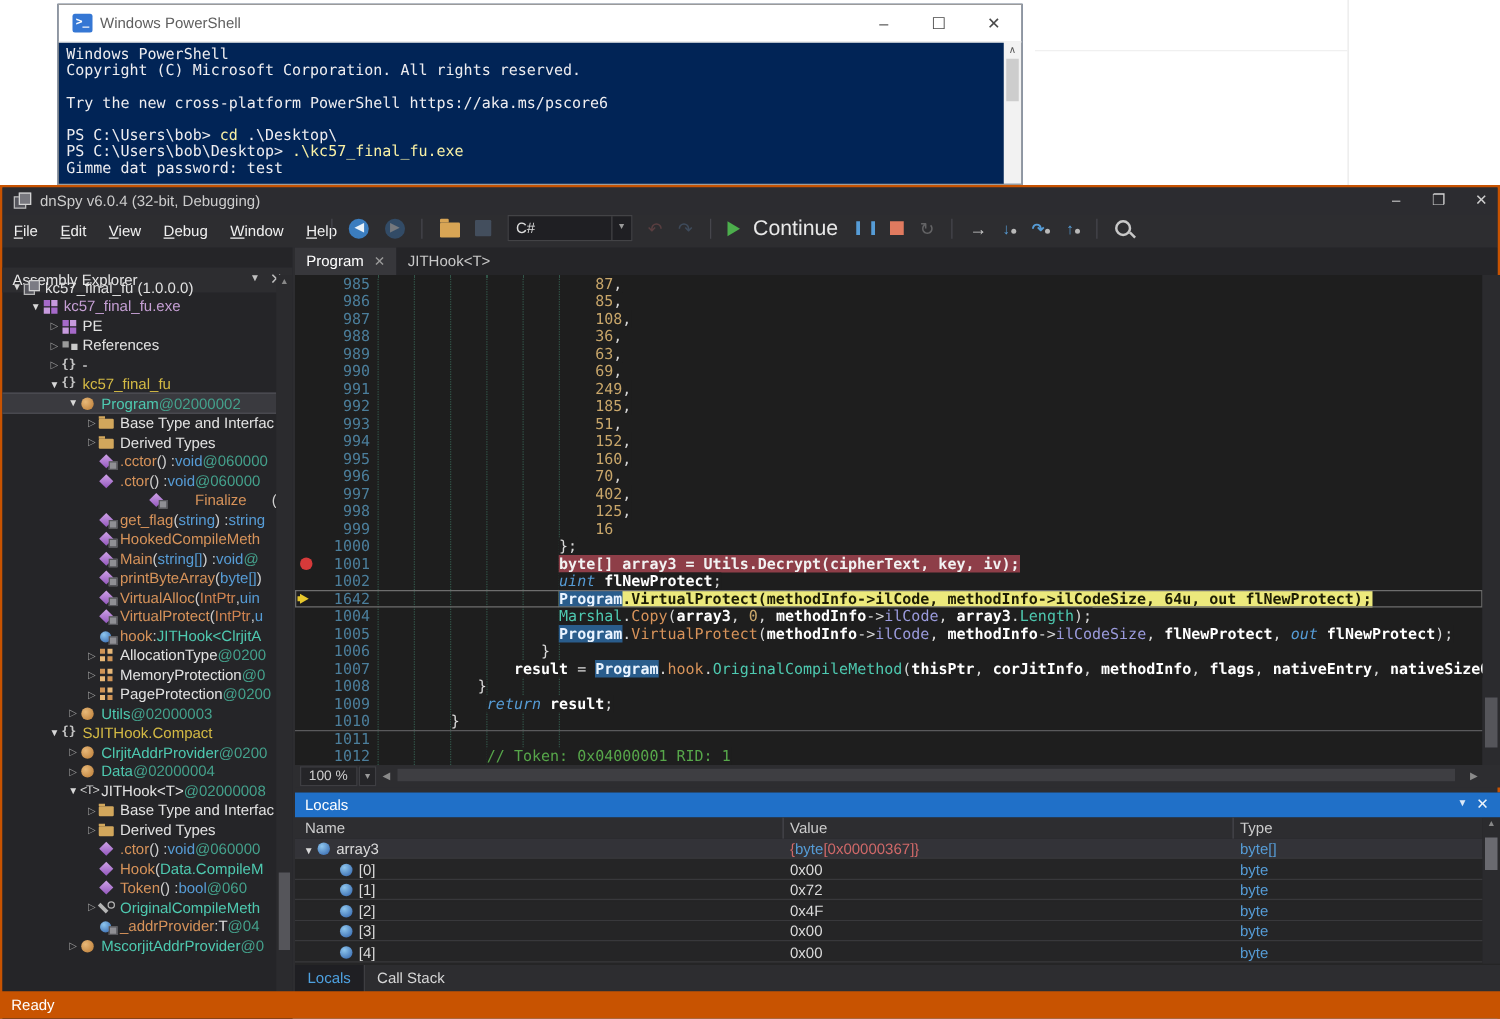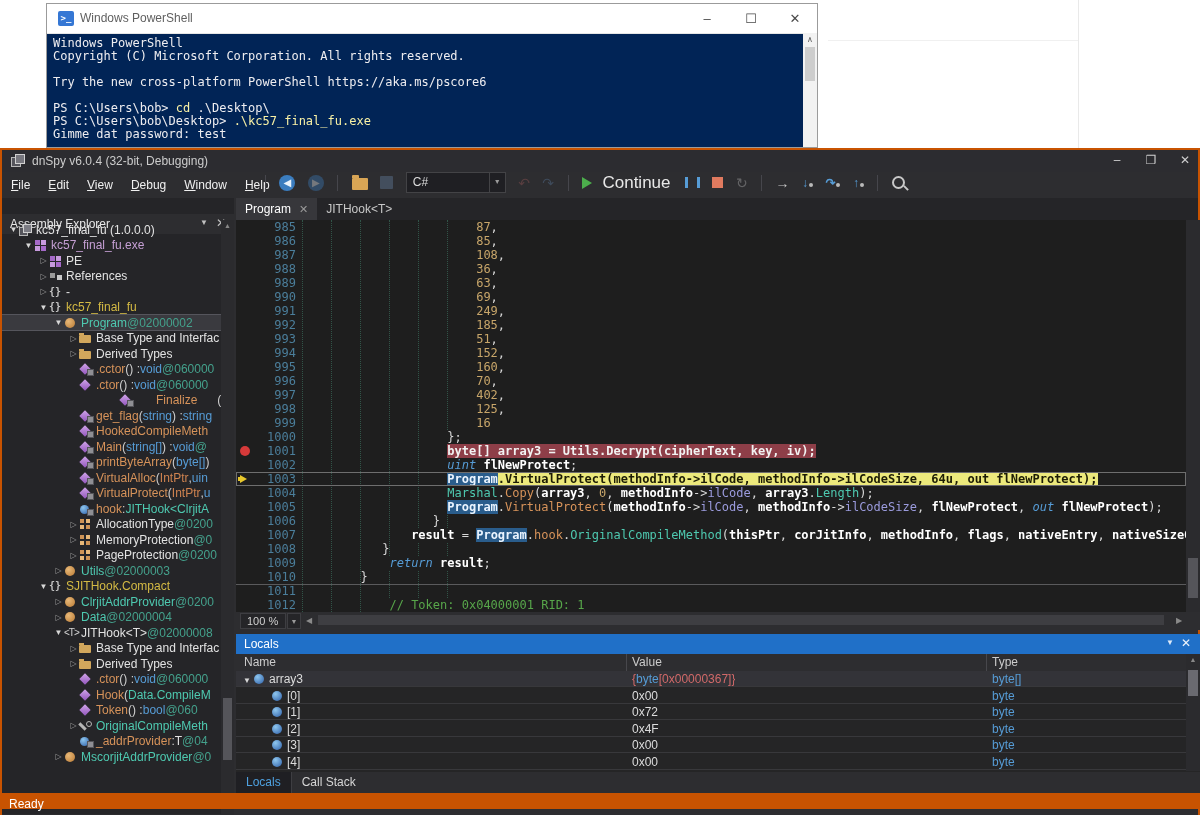--- a/index.html
+++ b/index.html
@@ -157,21 +157,21 @@
          background:radial-gradient(circle at 35% 30%,#8ec6ee,#2d5fa8);}
   .lv-r{color:#d16969;} .lv-kw{color:#569cd6;} .lv-ty{color:#569cd6;}
   #locals-vscroll{left:950px;top:20px;width:14px;height:117px;background:#2b2b2e;}
   #locals-vthumb{left:2px;top:16px;width:10px;height:26px;background:#6a6a70;}
   #locals-vup{left:0;top:2px;width:14px;text-align:center;color:#888;font-size:7px;}
   #locals-tabs{left:0;top:138px;width:964px;height:22px;background:#2d2d30;}
   .ltab{display:inline-block;height:22px;line-height:21px;font-size:12px;padding:0 10px;color:#d6d6d6;}
   .ltab.active{background:#1f1f23;color:#4ea1e0;border-right:1px solid #3e3e42;}
 
   
-  #statusbar{left:0;top:793px;width:1200px;height:16px;background:#c85301;color:#ffffff;font-size:12px;}
+  #statusbar{left:0;top:793px;width:1200px;height:22px;background:#c85301;color:#ffffff;font-size:12px;}
   #statusbar .t{position:absolute;left:9px;top:4px;}
 </style>
 </head>
 <body>
 
 <div id="stage">
 
   <div class="abs" id="bg-top"></div>
   <div class="abs" id="bg-vline"></div>
   <div class="abs" id="bg-hline"></div>
@@ -533,21 +533,21 @@
           <div class="cl"><span class="marker"></span><span class="lnum">993</span><span class="ct" style="margin-left: 23ch;"><span class="tk-num">51</span><span class="tk-pn">,</span></span></div>
           <div class="cl"><span class="marker"></span><span class="lnum">994</span><span class="ct" style="margin-left: 23ch;"><span class="tk-num">152</span><span class="tk-pn">,</span></span></div>
           <div class="cl"><span class="marker"></span><span class="lnum">995</span><span class="ct" style="margin-left: 23ch;"><span class="tk-num">160</span><span class="tk-pn">,</span></span></div>
           <div class="cl"><span class="marker"></span><span class="lnum">996</span><span class="ct" style="margin-left: 23ch;"><span class="tk-num">70</span><span class="tk-pn">,</span></span></div>
           <div class="cl"><span class="marker"></span><span class="lnum">997</span><span class="ct" style="margin-left: 23ch;"><span class="tk-num">402</span><span class="tk-pn">,</span></span></div>
           <div class="cl"><span class="marker"></span><span class="lnum">998</span><span class="ct" style="margin-left: 23ch;"><span class="tk-num">125</span><span class="tk-pn">,</span></span></div>
           <div class="cl"><span class="marker"></span><span class="lnum">999</span><span class="ct" style="margin-left: 23ch;"><span class="tk-num">16</span></span></div>
           <div class="cl"><span class="marker"></span><span class="lnum">1000</span><span class="ct" style="margin-left: 19ch;"><span class="tk-pn">};</span></span></div>
           <div class="cl hl-red"><span class="marker"><span class="bp-dot"></span></span><span class="lnum">1001</span><span class="ct" style="margin-left: 19ch;"><span class="tk-wb">byte[] array3 = Utils.Decrypt(cipherText, key, iv);</span></span></div>
           <div class="cl"><span class="marker"></span><span class="lnum">1002</span><span class="ct" style="margin-left: 19ch;"><span class="tk-kw">uint</span><span class="tk-pn"> </span><span class="tk-pl">flNewProtect</span><span class="tk-pn">;</span></span></div>
-          <div class="cl hl-yellow cur"><span class="marker"><span class="cur-arrow"></span></span><span class="lnum">1003</span><span class="ct" style="margin-left: 19ch;"><span class="tk-sel">Program</span><span class="tk-yb">.VirtualProtect(methodInfo-&gt;ilCode, methodInfo-&gt;ilCodeSize, 64u, out flNewProtect);</span></span></div>
+          <div class="cl hl-yellow cur"><span class="marker"><span class="cur-arrow"></span></span><span class="lnum">1642</span><span class="ct" style="margin-left: 19ch;"><span class="tk-sel">Program</span><span class="tk-yb">.VirtualProtect(methodInfo-&gt;ilCode, methodInfo-&gt;ilCodeSize, 64u, out flNewProtect);</span></span></div>
           <div class="cl"><span class="marker"></span><span class="lnum">1004</span><span class="ct" style="margin-left: 19ch;"><span class="tk-ty">Marshal</span><span class="tk-pn">.</span><span class="tk-m">Copy</span><span class="tk-pn">(</span><span class="tk-pl">array3</span><span class="tk-pn">, </span><span class="tk-num">0</span><span class="tk-pn">, </span><span class="tk-pl">methodInfo</span><span class="tk-pn">-&gt;</span><span class="tk-fld">ilCode</span><span class="tk-pn">, </span><span class="tk-pl">array3</span><span class="tk-pn">.</span><span class="tk-ty">Length</span><span class="tk-pn">);</span></span></div>
           <div class="cl"><span class="marker"></span><span class="lnum">1005</span><span class="ct" style="margin-left: 19ch;"><span class="tk-sel">Program</span><span class="tk-pn">.</span><span class="tk-m">VirtualProtect</span><span class="tk-pn">(</span><span class="tk-pl">methodInfo</span><span class="tk-pn">-&gt;</span><span class="tk-fld">ilCode</span><span class="tk-pn">, </span><span class="tk-pl">methodInfo</span><span class="tk-pn">-&gt;</span><span class="tk-fld">ilCodeSize</span><span class="tk-pn">, </span><span class="tk-pl">flNewProtect</span><span class="tk-pn">, </span><span class="tk-kw">out</span><span class="tk-pn"> </span><span class="tk-pl">flNewProtect</span><span class="tk-pn">);</span></span></div>
           <div class="cl"><span class="marker"></span><span class="lnum">1006</span><span class="ct" style="margin-left: 17ch;"><span class="tk-pn">}</span></span></div>
           <div class="cl"><span class="marker"></span><span class="lnum">1007</span><span class="ct" style="margin-left: 14ch;"><span class="tk-pl">result</span><span class="tk-pn"> = </span><span class="tk-sel">Program</span><span class="tk-pn">.</span><span class="tk-m">hook</span><span class="tk-pn">.</span><span class="tk-ty">OriginalCompileMethod</span><span class="tk-pn">(</span><span class="tk-pl">thisPtr</span><span class="tk-pn">, </span><span class="tk-pl">corJitInfo</span><span class="tk-pn">, </span><span class="tk-pl">methodInfo</span><span class="tk-pn">, </span><span class="tk-pl">flags</span><span class="tk-pn">, </span><span class="tk-pl">nativeEntry</span><span class="tk-pn">, </span><span class="tk-pl">nativeSizeOfCode</span></span></div>
           <div class="cl"><span class="marker"></span><span class="lnum">1008</span><span class="ct" style="margin-left: 10ch;"><span class="tk-pn">}</span></span></div>
           <div class="cl"><span class="marker"></span><span class="lnum">1009</span><span class="ct" style="margin-left: 11ch;"><span class="tk-kw">return</span><span class="tk-pn"> </span><span class="tk-pl">result</span><span class="tk-pn">;</span></span></div>
           <div class="cl sep"><span class="marker"></span><span class="lnum">1010</span><span class="ct" style="margin-left: 7ch;"><span class="tk-pn">}</span></span></div>
           <div class="cl"><span class="marker"></span><span class="lnum">1011</span></div>
           <div class="cl"><span class="marker"></span><span class="lnum">1012</span><span class="ct" style="margin-left: 11ch;"><span class="tk-cm">// Token: 0x04000001 RID: 1</span></span></div>
         </div>

